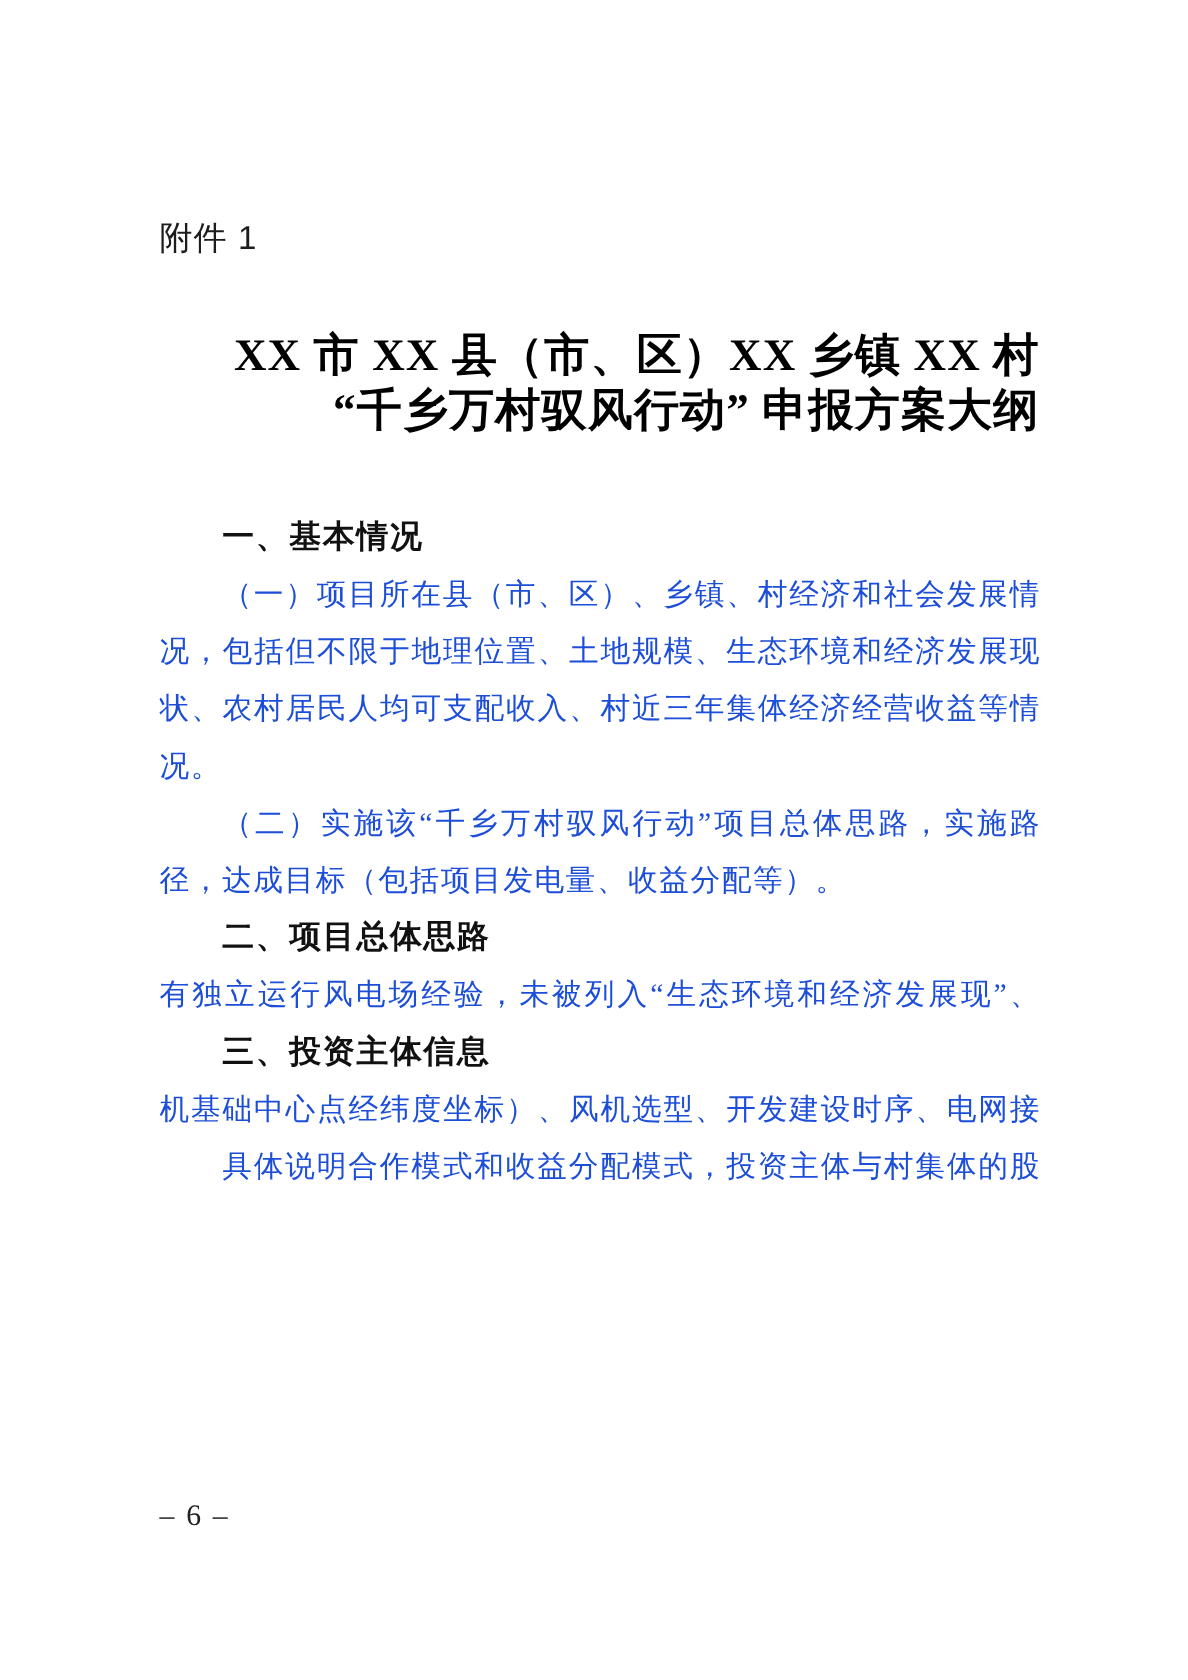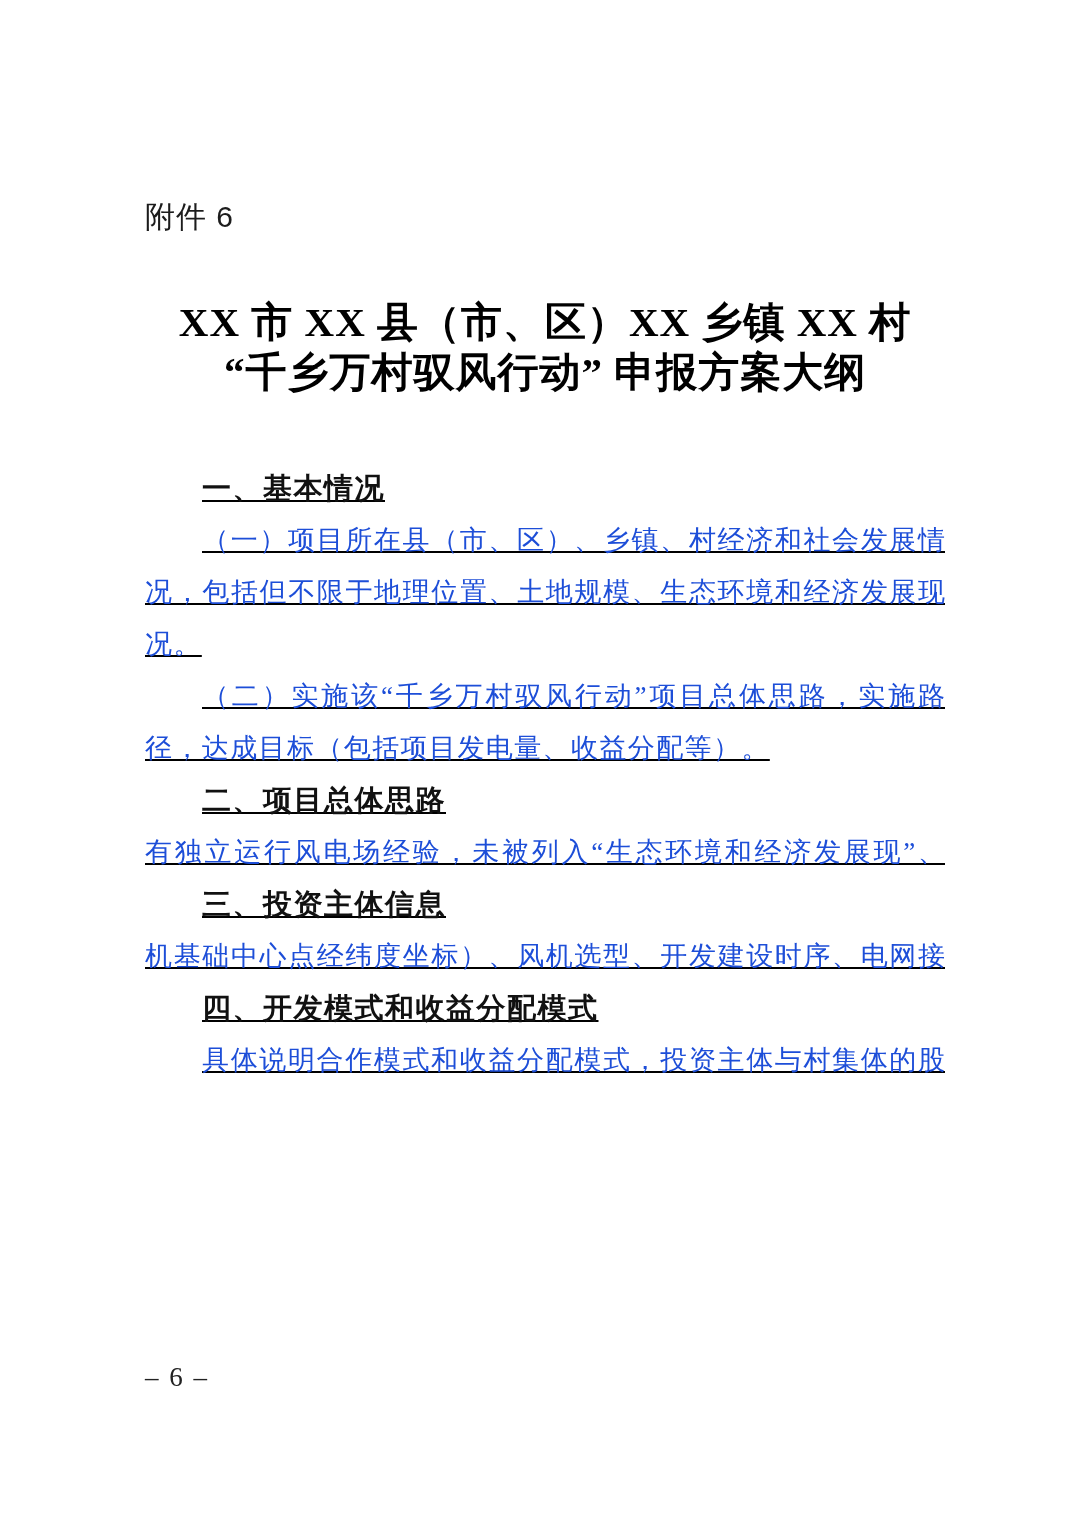--- a/index.html
+++ b/index.html
@@ -29,35 +29,34 @@
     font-size: 30px;
     line-height: 38px;
     color: #1c1c1c;
     letter-spacing: 1px;
   }
   .doc-title {
     position: absolute;
     left: 145px;
     top: 297px;
     width: 800px;
-    text-align: center;
+    text-align: right;
     font-family: "Liberation Serif", "DejaVu Serif", serif;
     font-weight: bold;
     font-size: 41px;
     line-height: 50px;
     color: #000000;
     letter-spacing: 1px;
     white-space: nowrap;
   }
   .content {
     position: absolute;
     left: 145px;
     top: 462px;
     width: 800px;
-    text-decoration: underline;
   }
   .line {
     height: 52px;
     line-height: 52px;
     white-space: nowrap;
   }
   .line.heading {
     font-family: "Liberation Sans", "DejaVu Sans", sans-serif;
     font-weight: bold;
     font-size: 29px;
@@ -92,37 +91,37 @@
     line-height: 38px;
     color: #222222;
     letter-spacing: 2px;
   }
 </style>
 </head>
 <body>
 
 <div class="page">
 
-  <div class="attachment-label">附件 6</div>
+  <div class="attachment-label">附件 1</div>
 
   <div class="doc-title">
     <div>XX 市 XX 县（市、区）XX 乡镇 XX 村</div>
     <div>“千乡万村驭风行动” 申报方案大纲</div>
   </div>
 
   <div class="content" id="content">
       <div class="line heading">一、基本情况</div>
       <div class="line body para-first jfull">（一）项目所在县（市、区）、乡镇、村经济和社会发展情</div>
       <div class="line body jfull">况，包括但不限于地理位置、土地规模、生态环境和经济发展现</div>
+      <div class="line body jfull">状、农村居民人均可支配收入、村近三年集体经济经营收益等情</div>
       <div class="line body para-end">况。</div>
       <div class="line body para-first jfull">（二）实施该“千乡万村驭风行动”项目总体思路，实施路</div>
       <div class="line body para-end">径，达成目标（包括项目发电量、收益分配等）。</div>
       <div class="line heading">二、项目总体思路</div>
       <div class="line body jfull">有独立运行风电场经验，未被列入“生态环境和经济发展现”、</div>
       <div class="line heading">三、投资主体信息</div>
       <div class="line body jfull">机基础中心点经纬度坐标）、风机选型、开发建设时序、电网接</div>
-      <div class="line heading">四、开发模式和收益分配模式</div>
       <div class="line body para-first jfull">具体说明合作模式和收益分配模式，投资主体与村集体的股</div>
     </div>
 
   <div class="page-number">– 6 –</div>
 
 </div>
 
 </body></html>

